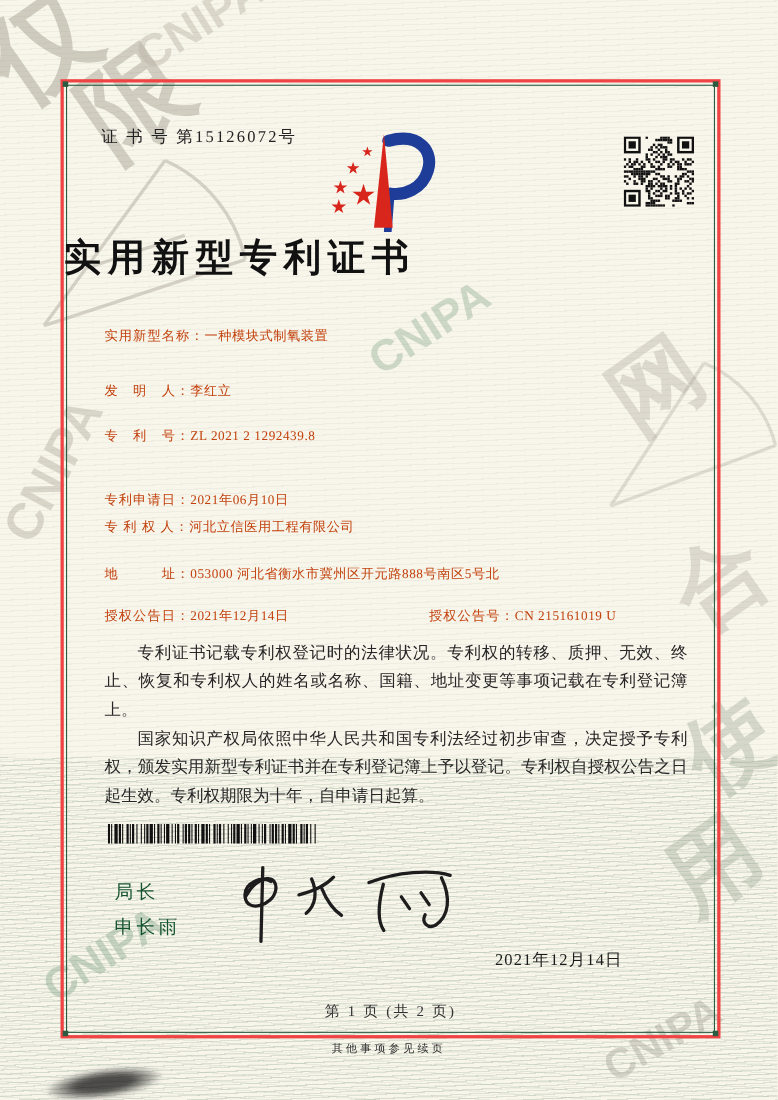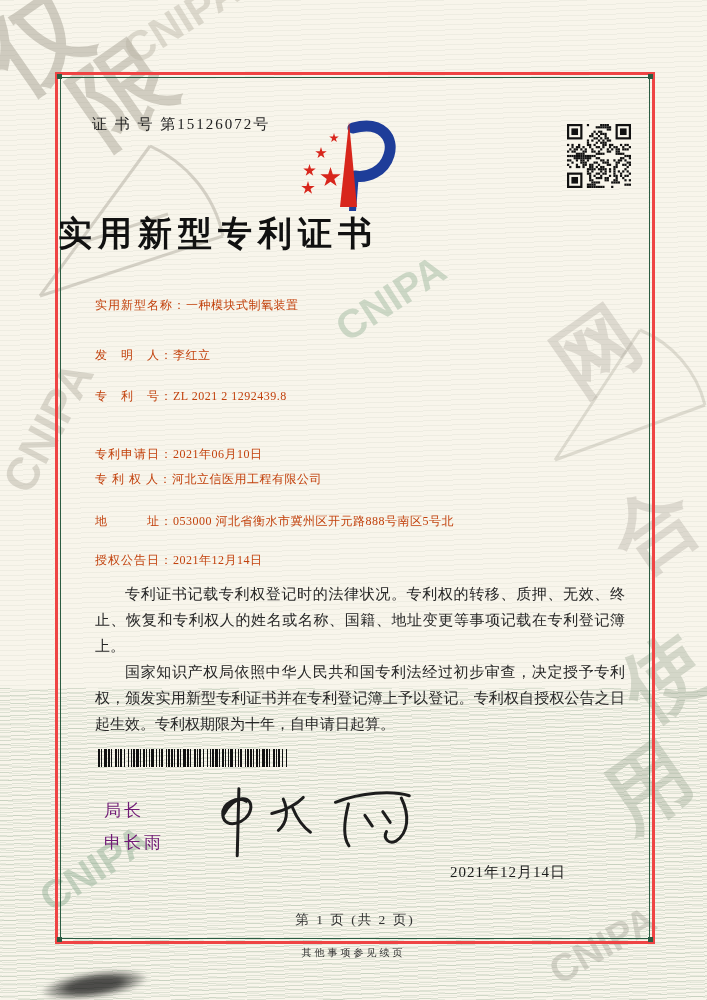--- a/index.html
+++ b/index.html
@@ -37,21 +37,21 @@
   .title{
     position:absolute;left:0;right:0;top:136px;text-align:left;
     font-size:34px;font-weight:bold;letter-spacing:6px;color:#111;
   }
   .field{position:absolute;left:37px;right:21px;font-size:12px;letter-spacing:0.5px;color:#c2410c;white-space:nowrap;}
   .field .lbl{letter-spacing:1px;}
   .grant .g2{position:absolute;left:295px;top:0;}
   .paras{position:absolute;left:37px;top:506px;width:530px;font-size:15px;line-height:26px;color:#262626;text-align:justify;}
   .paras p{margin:0;text-indent:2em;}
   .barcode{position:absolute;left:40px;top:674px;width:192px;height:18px;}
-  .signer{position:absolute;left:46px;font-size:17px;letter-spacing:3px;color:#701a75;}
+  .signer{position:absolute;left:46px;font-size:17px;letter-spacing:3px;color:#14532d;}
   .autograph{position:absolute;left:138px;top:706px;transform:rotate(-2deg);}
   .issue-date{position:absolute;left:330px;top:788px;width:240px;text-align:center;font-size:15px;letter-spacing:1px;}
   .page-no{position:absolute;left:0;right:0;top:836px;text-align:center;font-size:13.5px;letter-spacing:2px;color:#333;}
   .note{position:absolute;left:0;right:0;top:946px;text-align:center;font-size:10px;letter-spacing:3px;color:#2e2e2e;z-index:3;}
   .smudge{
     position:absolute;left:42px;top:972px;width:105px;height:26px;border-radius:50%;
     background:radial-gradient(ellipse at center, rgba(20,20,20,0.75) 0 35%, rgba(20,20,20,0) 75%);
     filter:blur(2px);z-index:3;transform:rotate(-8deg);
   }
 </style>
@@ -395,20 +395,21 @@
     <span class="lbl">专利申请日：</span><span>2021年06月10日</span>
   </div>
   <div class="field" style="top:396px;">
     <span class="lbl">专 利 权 人：</span><span>河北立信医用工程有限公司</span>
   </div>
   <div class="field" style="top:438px;">
     <span class="lbl">地　　　址：</span><span>053000 河北省衡水市冀州区开元路888号南区5号北</span>
   </div>
   <div class="field grant" style="top:477px;">
     <span><span class="lbl">授权公告日：</span><span>2021年12月14日</span></span>
+    <span class="g2"><span class="lbl">授权公告号：</span><span>CN 215161019 U</span></span>
   </div>
 
   <div class="paras">
     <p>专利证书记载专利权登记时的法律状况。专利权的转移、质押、无效、终止、恢复和专利权人的姓名或名称、国籍、地址变更等事项记载在专利登记簿上。</p>
     <p>国家知识产权局依照中华人民共和国专利法经过初步审查，决定授予专利权，颁发实用新型专利证书并在专利登记簿上予以登记。专利权自授权公告之日起生效。专利权期限为十年，自申请日起算。</p>
   </div>
 
   <svg class="barcode" id="barcodeSvg" viewBox="0 0 192 18" preserveAspectRatio="none">
       <rect x="0" y="0" width="2" height="18" fill="#111"></rect>
       <rect x="3" y="0" width="1" height="18" fill="#111"></rect>

